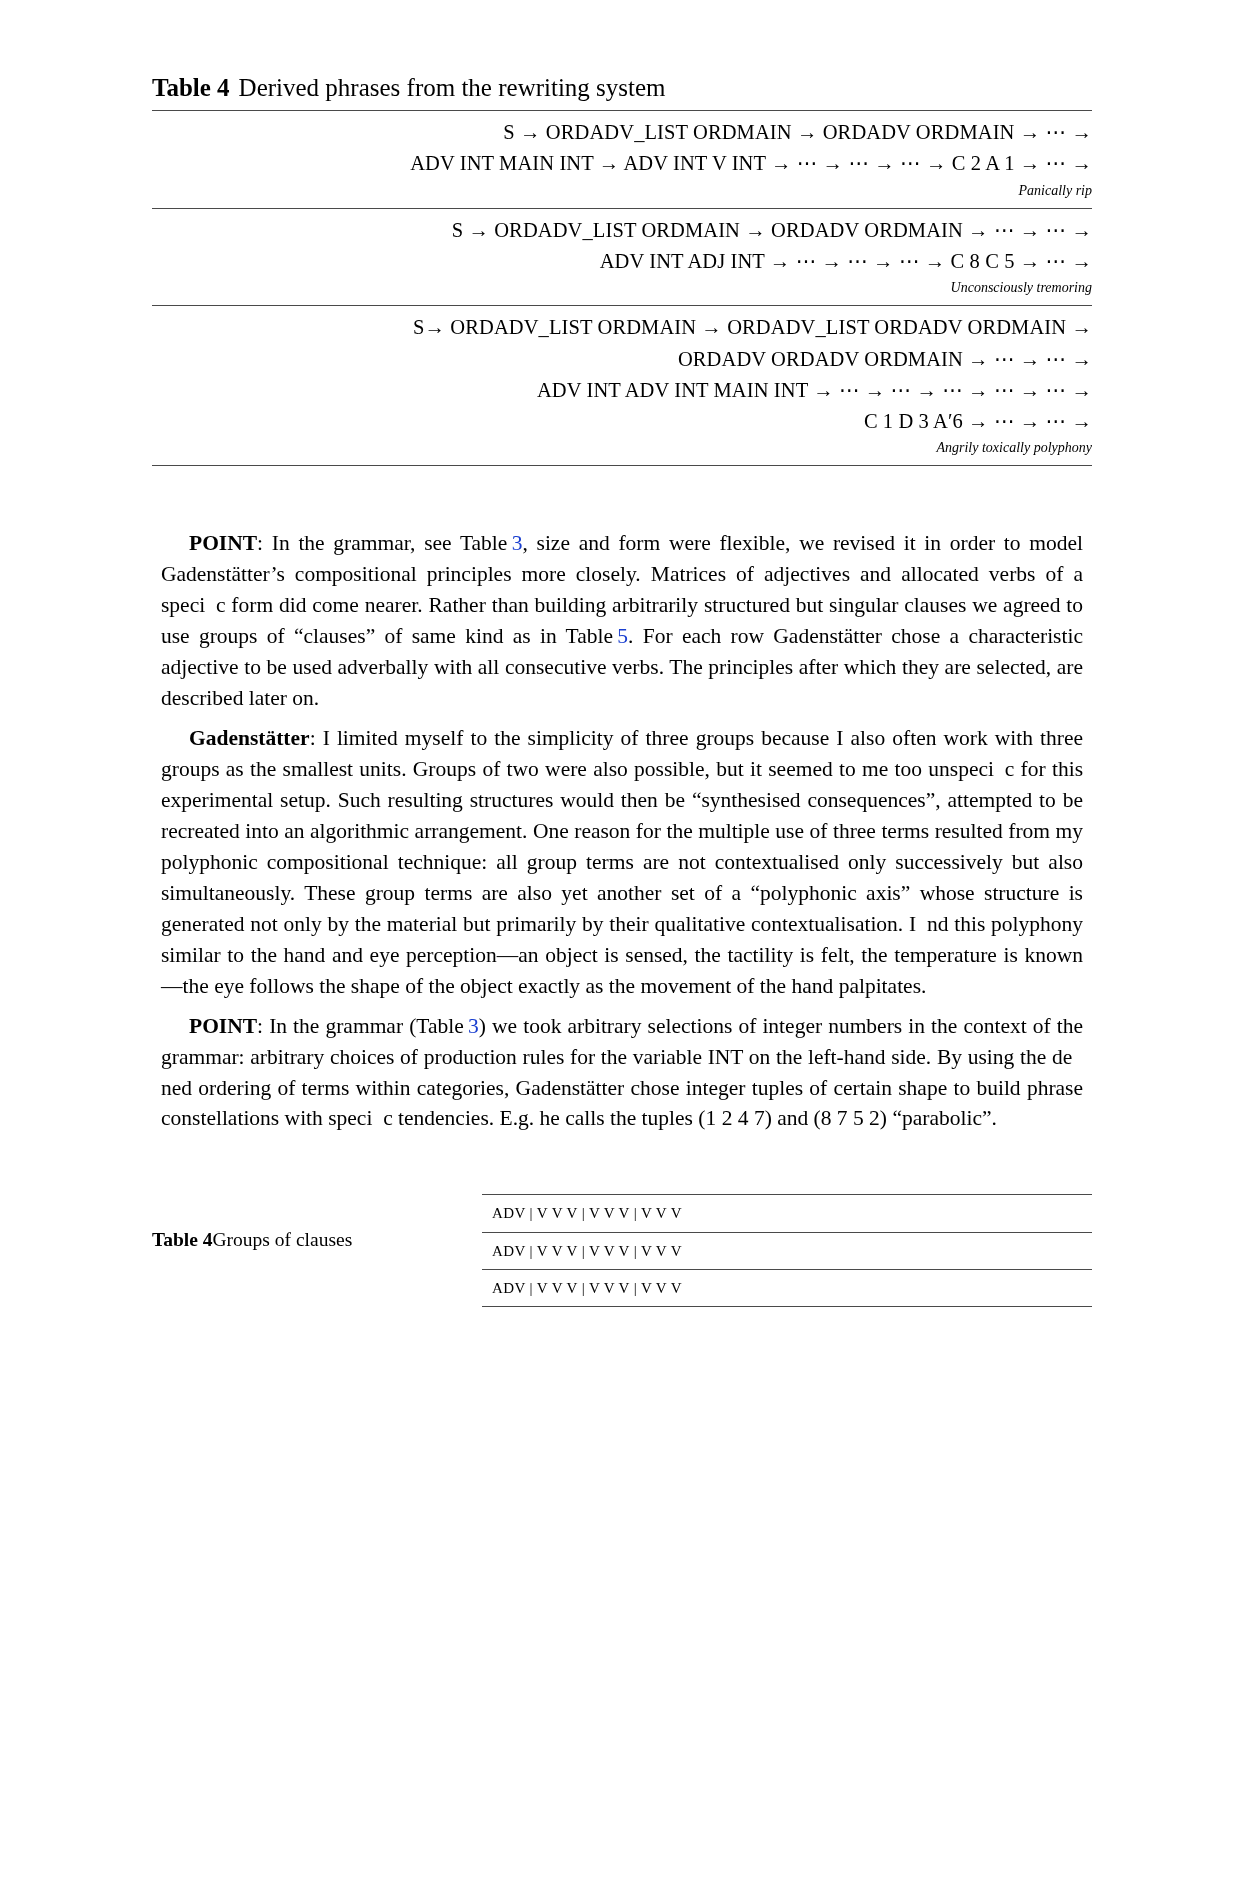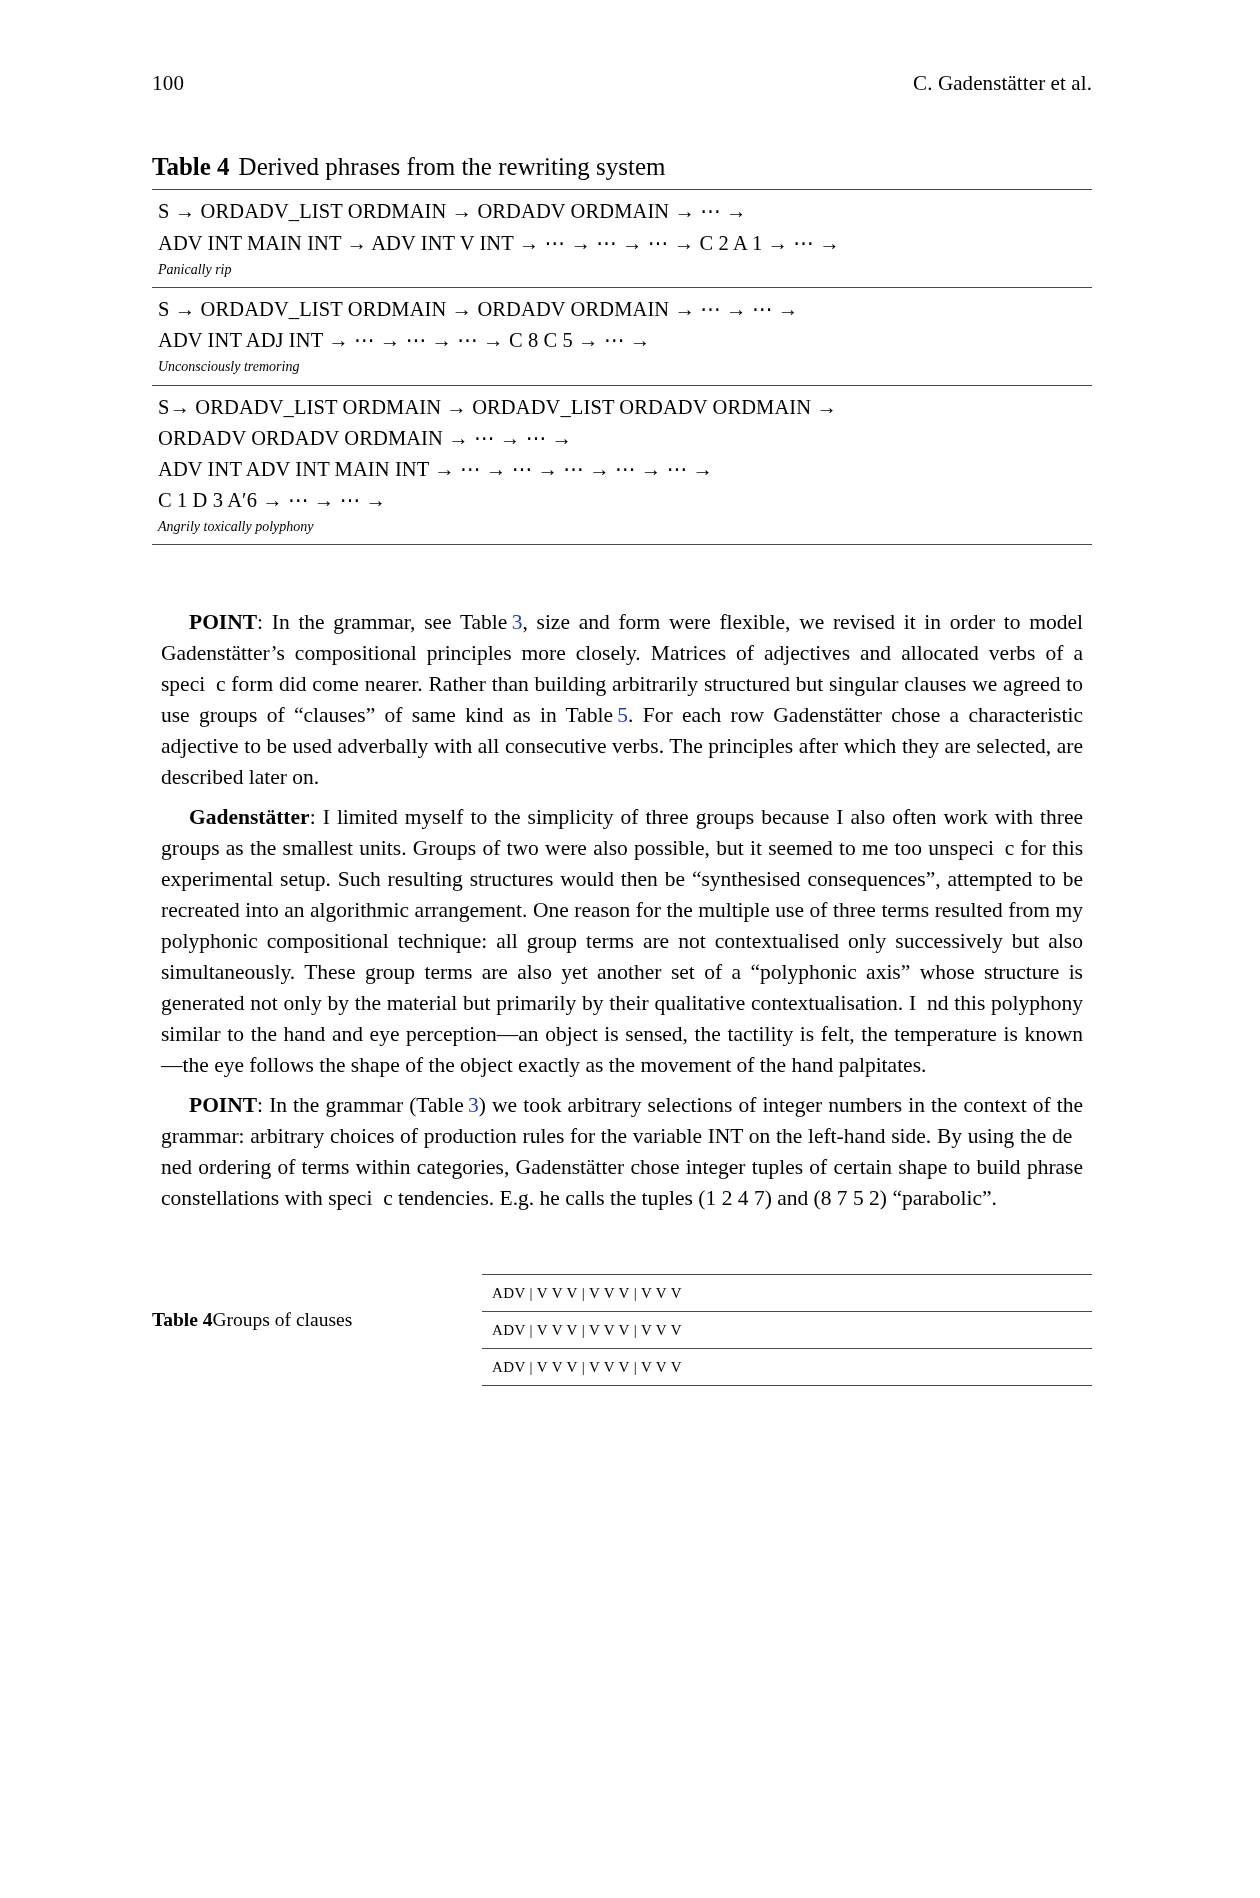--- a/index.html
+++ b/index.html
@@ -52,20 +52,21 @@
   .table-caption .ttext { margin-left: 9px; }
 
   table.datatable {
     border-collapse: collapse;
     width: 100%;
     table-layout: fixed;
   }
   table.datatable td {
     padding: 0;
     vertical-align: top;
+    text-align: right;
   }
   .tbl-rule-top { border-top: 1.4px solid #4a4a4a; }
   .tbl-rule-bot { border-bottom: 1.4px solid #4a4a4a; margin-left: 23px; }
 
   .deriv-block {
     padding: 6px 0 7px 6px;
   }
   .deriv-line {
     font-size: 20.5px;
     line-height: 1.52;
@@ -127,24 +128,20 @@
   table.clausetable tr:last-child td {
     border-bottom: 1.4px solid #4a4a4a;
   }
 </style>
 </head>
 <body>
 
 <div class="page">
   <div class="content">
 
-    <div class="runhead">
-      <span class="folio">100</span>
-      <span class="authors">C. Gadenstätter et al.</span>
-    </div>
 
     <div>
       <div class="table-caption">
         <span class="tnum">Table 4</span><span class="ttext">Derived phrases from the rewriting system</span>
       </div>
       <table class="datatable">
         <tbody id="t4-body">
             <tr>
               <td class="tbl-rule-top">
                 <div class="deriv-block">

